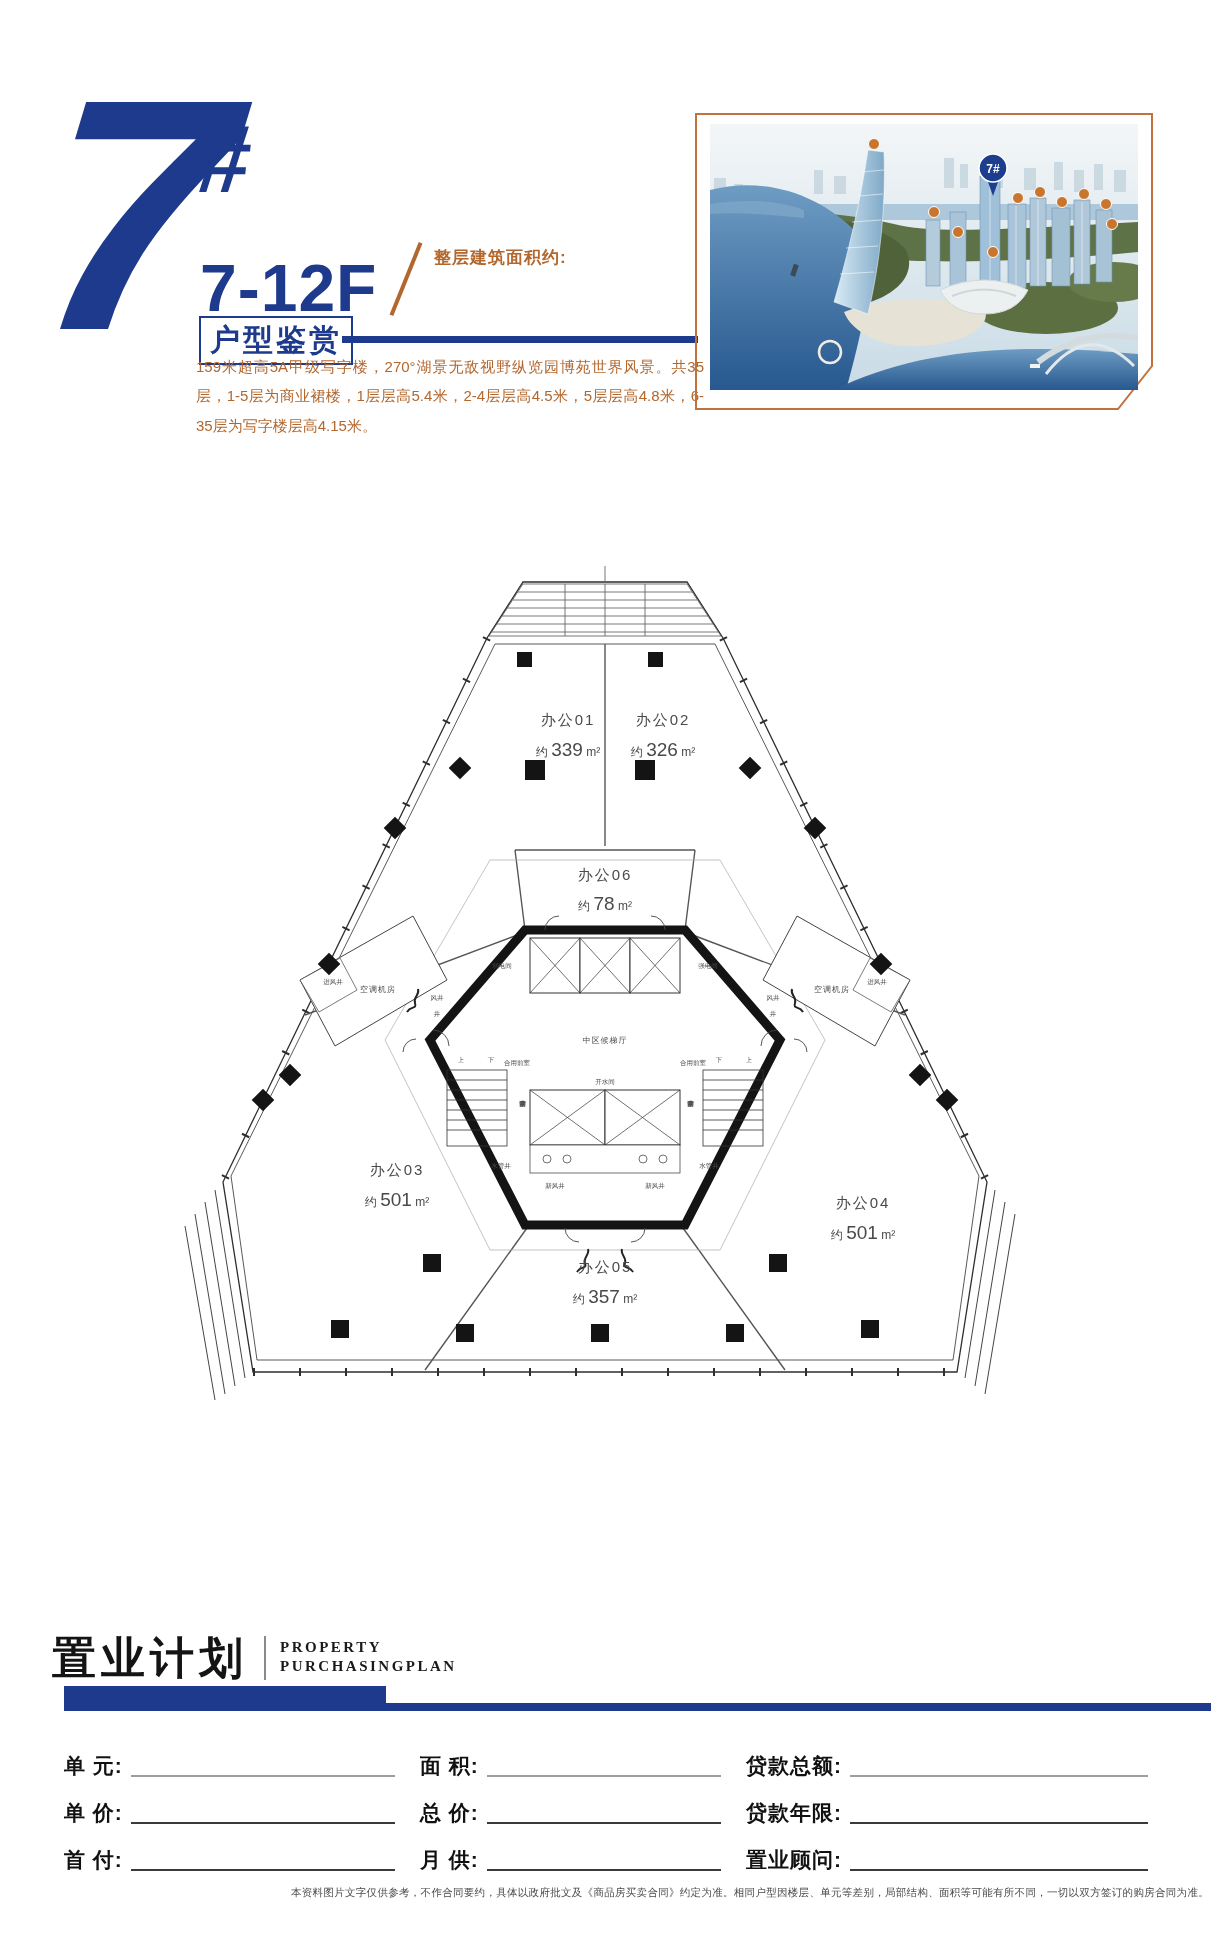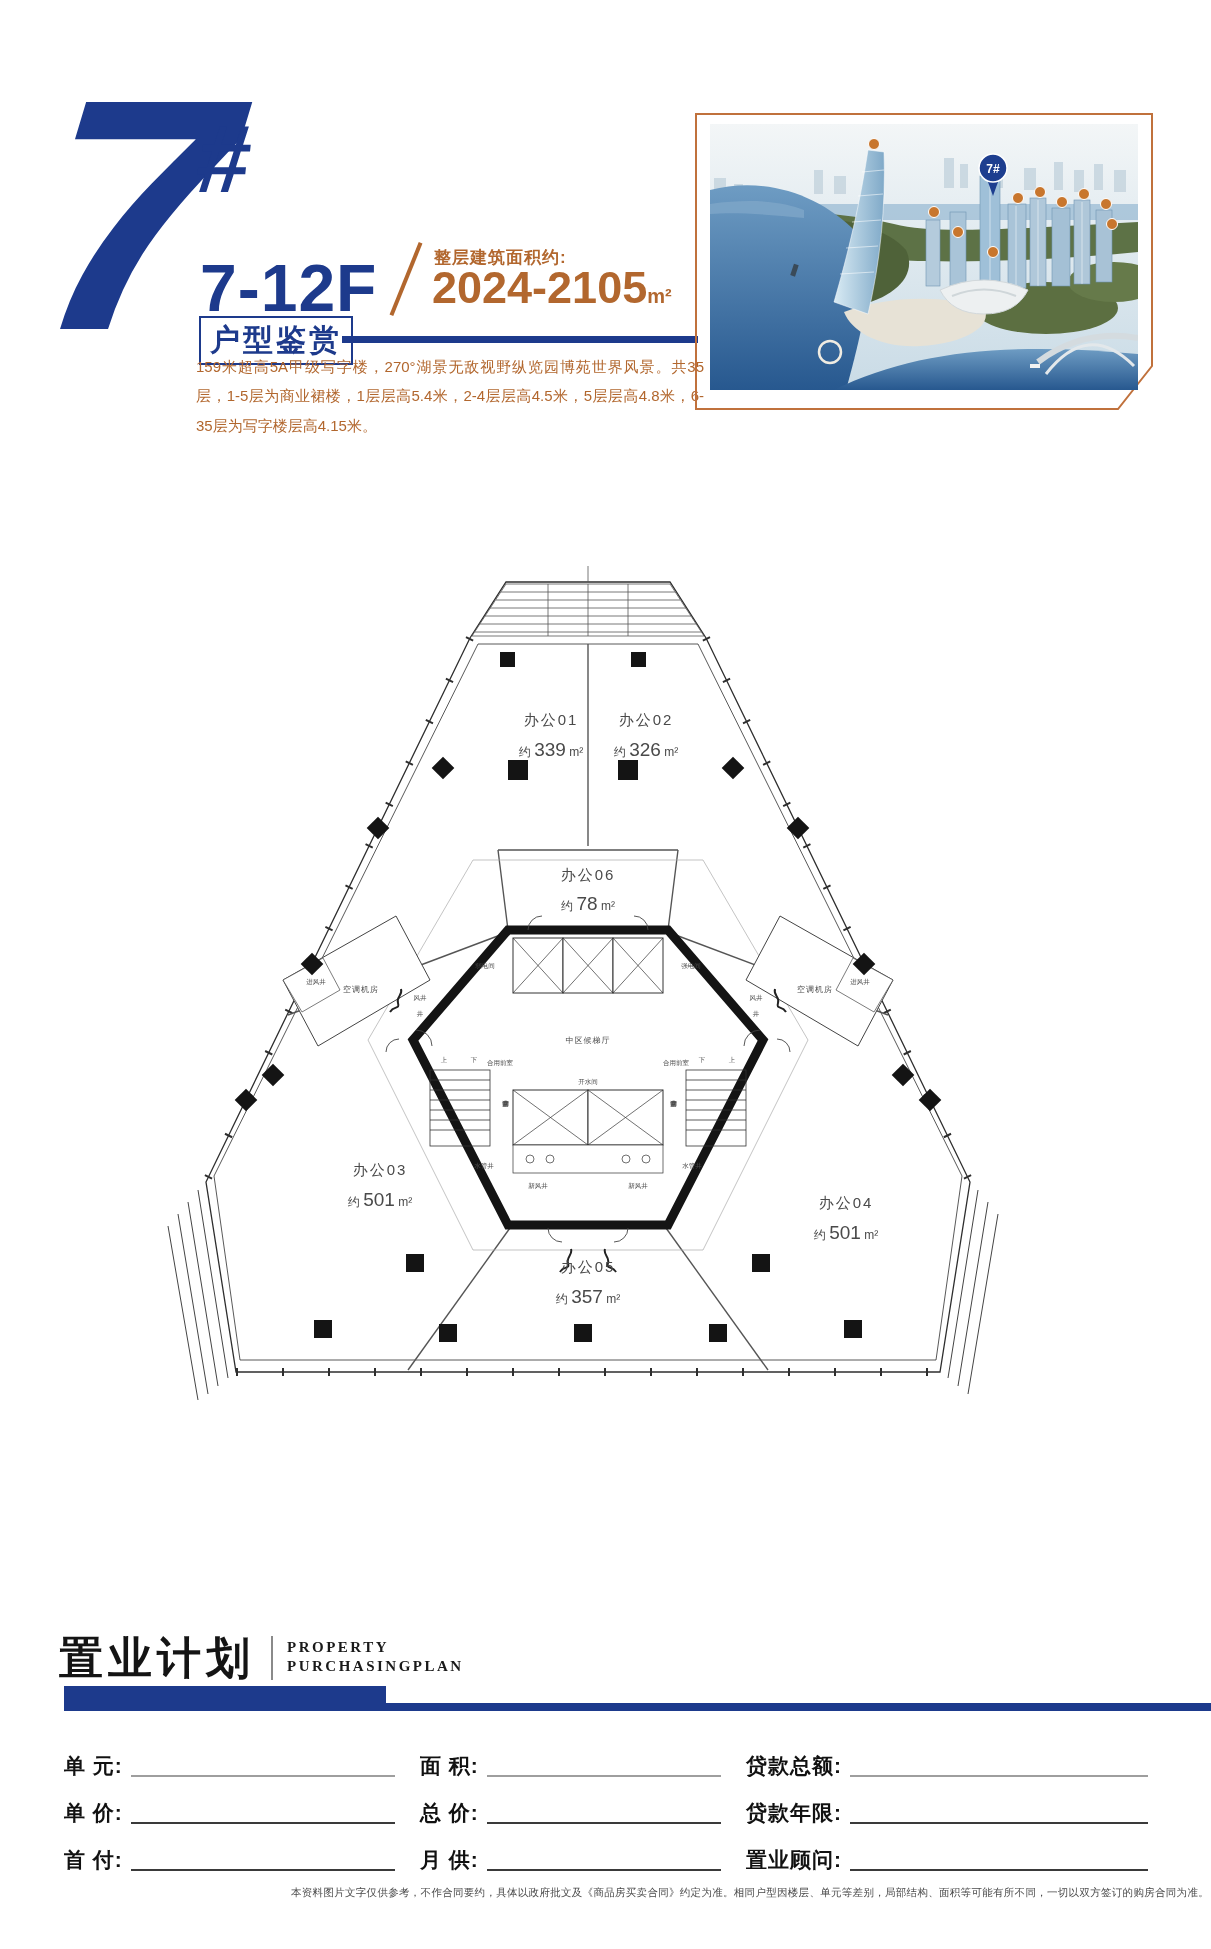--- a/index.html
+++ b/index.html
@@ -19,30 +19,30 @@
   .area-value{position:absolute;left:432px;top:262px;font-size:45px;font-weight:bold;
         color:#b2672e;letter-spacing:0;}
   .area-value .unit{font-size:20px;font-weight:bold;}
   .tag-box{position:absolute;left:199px;top:316px;border:2px solid #1d3a8c;color:#1d3a8c;
         font-size:30px;font-weight:bold;letter-spacing:3px;padding:2px 9px;background:#fff;}
   .tag-rule{position:absolute;left:342px;top:336px;width:356px;height:7px;background:#1d3a8c;}
   .desc{position:absolute;left:196px;top:352px;width:508px;font-size:15px;line-height:1.95;
         color:#b2672e;text-align:justify;}
   .photo-wrap{position:absolute;left:694px;top:112px;width:462px;height:300px;}
   
-  .plan-wrap{position:absolute;left:118px;top:560px;width:940px;height:840px;}
+  .plan-wrap{position:absolute;left:135px;top:560px;width:940px;height:840px;}
   .plan text{font-family:"Liberation Sans",sans-serif;fill:#4a4a4a;}
   .unit-name{font-size:15px;letter-spacing:2px;}
   .unit-area{font-size:12px;}
   .unit-area .num{font-size:19px;}
   .room-lbl{font-size:8px;letter-spacing:1px;}
   .room-sm{font-size:6.5px;}
   .room-v{font-size:6.5px;writing-mode:vertical-rl;letter-spacing:0;}
   
-  .f-title{position:absolute;left:59px;top:1636px;display:flex;align-items:flex-start;}
+  .f-title{position:absolute;left:52px;top:1636px;display:flex;align-items:flex-start;}
   .f-title-cn{font-size:44px;font-weight:bold;color:#141414;letter-spacing:5px;line-height:1;}
   .f-title-en{margin-left:16px;padding-left:14px;border-left:2px solid #8a8a8a;height:42px;
         font-family:"Liberation Serif",serif;font-size:15px;letter-spacing:2.5px;color:#1a1a1a;
         line-height:1.25;padding-top:2px;font-weight:bold;}
   .bar-thick{position:absolute;left:64px;top:1686px;width:322px;height:25px;background:#1d3a8c;}
   .bar-thin{position:absolute;left:386px;top:1703px;width:825px;height:8px;background:#1d3a8c;}
   .form-row{position:absolute;left:64px;width:1084px;display:flex;}
   .form-field{display:flex;align-items:flex-end;}
   .form-field .lbl{font-size:21px;font-weight:bold;color:#111;white-space:nowrap;letter-spacing:1px;}
   .form-field .line{flex:1;border-bottom:2px solid #3a3a3a;margin-left:8px;margin-bottom:3px;height:1px;}
@@ -56,21 +56,20 @@
 </head>
 <body>
 
 <div class="page">
 
   <div class="big7">7</div>
   <div class="hash">#</div>
   <div class="floors">7-12F</div>
   <div class="slash"></div>
   <div class="area-caption">整层建筑面积约:</div>
-  <div class="area-value"><span>2024-2105</span><span class="unit">m²</span></div>
   <div class="tag-box">户型鉴赏</div>
   <div class="tag-rule"></div>
   <div class="desc">159米超高5A甲级写字楼，270°湖景无敌视野纵览园博苑世界风景。共35层，1-5层为商业裙楼，1层层高5.4米，2-4层层高4.5米，5层层高4.8米，6-35层为写字楼层高4.15米。</div>
 
   <div class="photo-wrap">
     <svg width="462" height="300" viewBox="0 0 462 300">
       <defs>
         <linearGradient id="sky" x1="0" y1="0" x2="0" y2="1">
           <stop offset="0" stop-color="#f3f6f7"></stop>
             <stop offset="1" stop-color="#c9dbe6"></stop>

